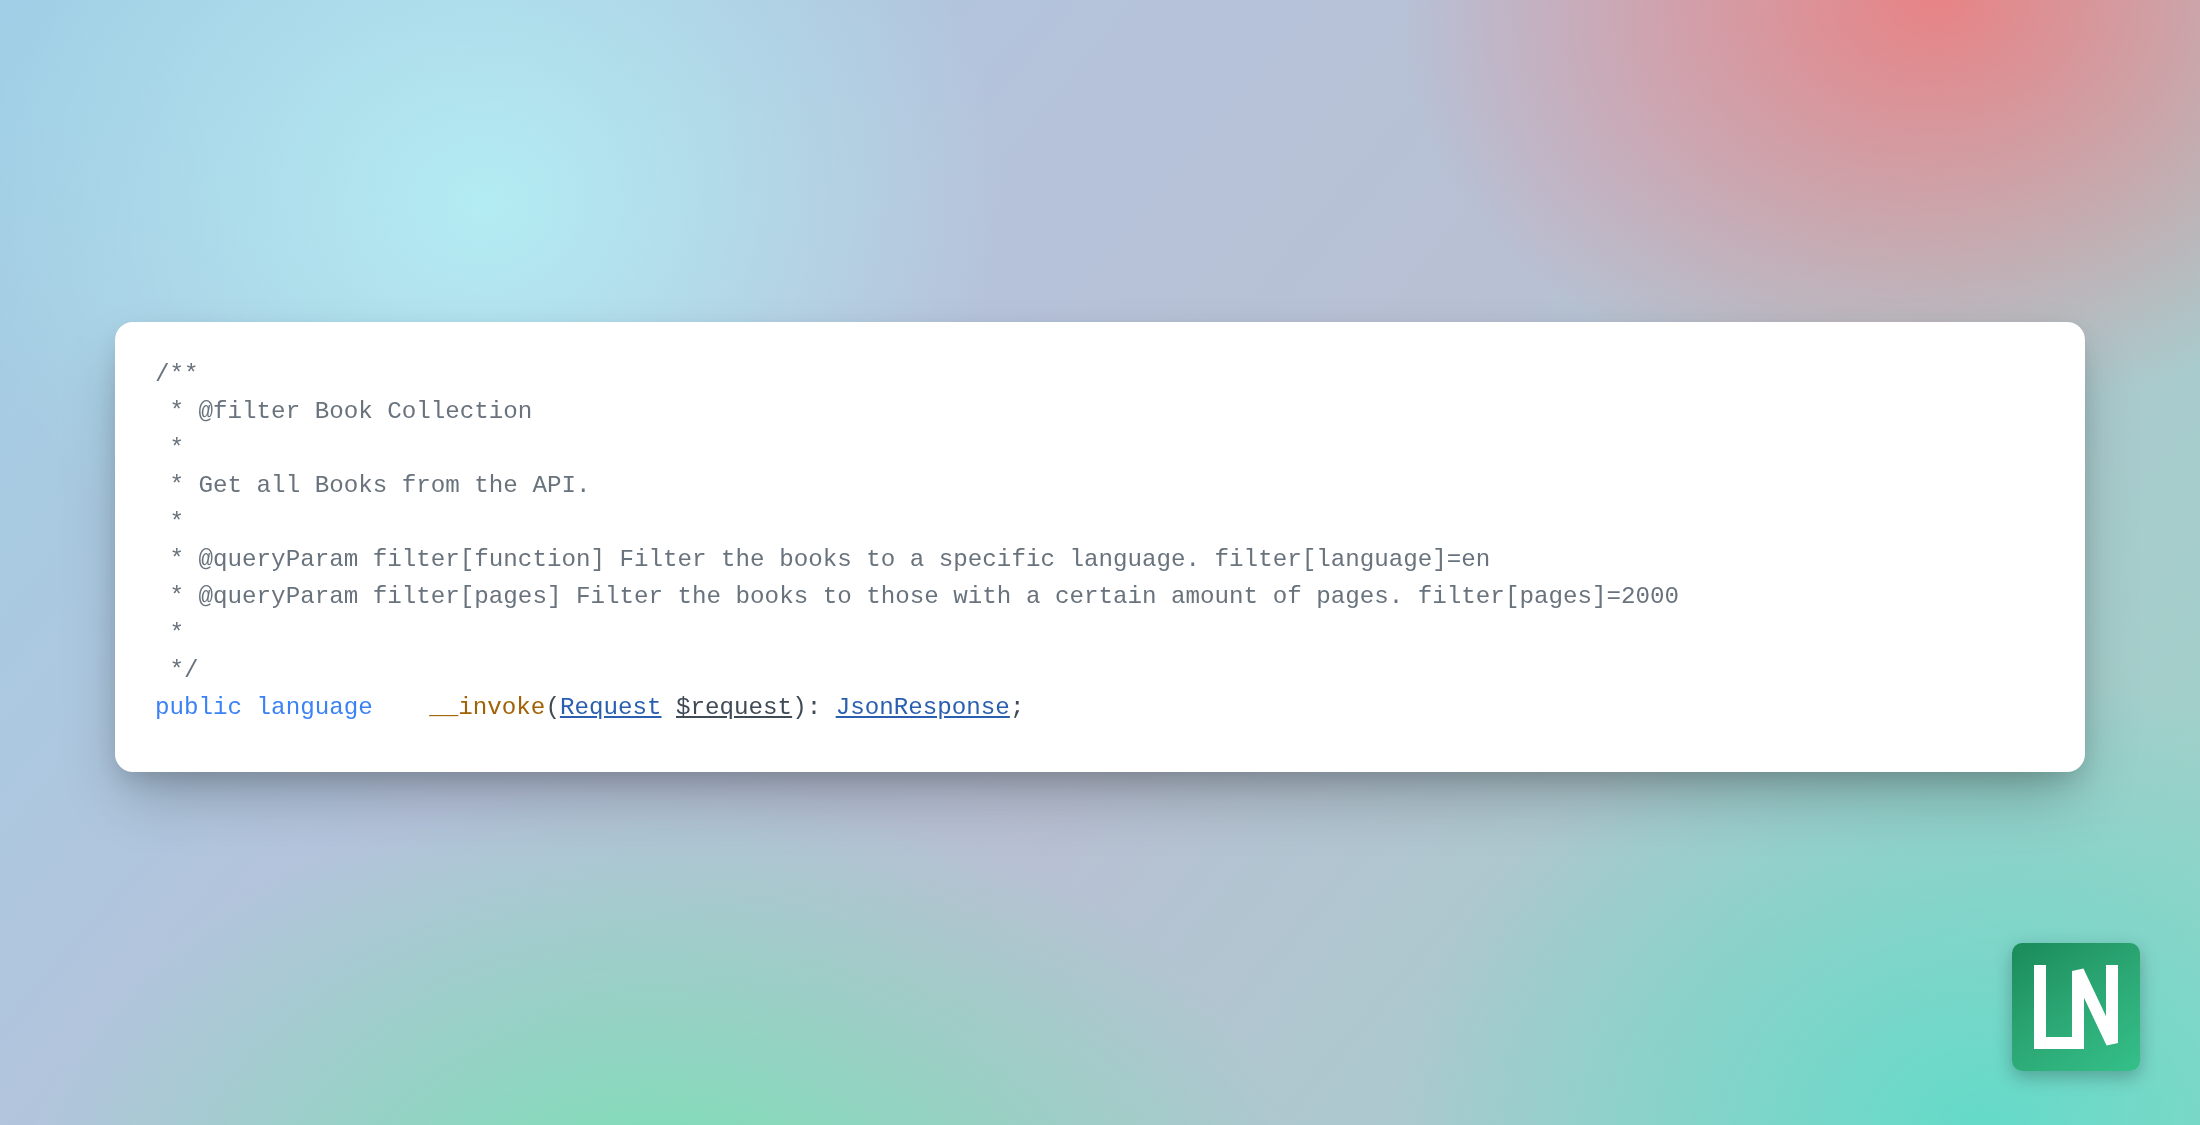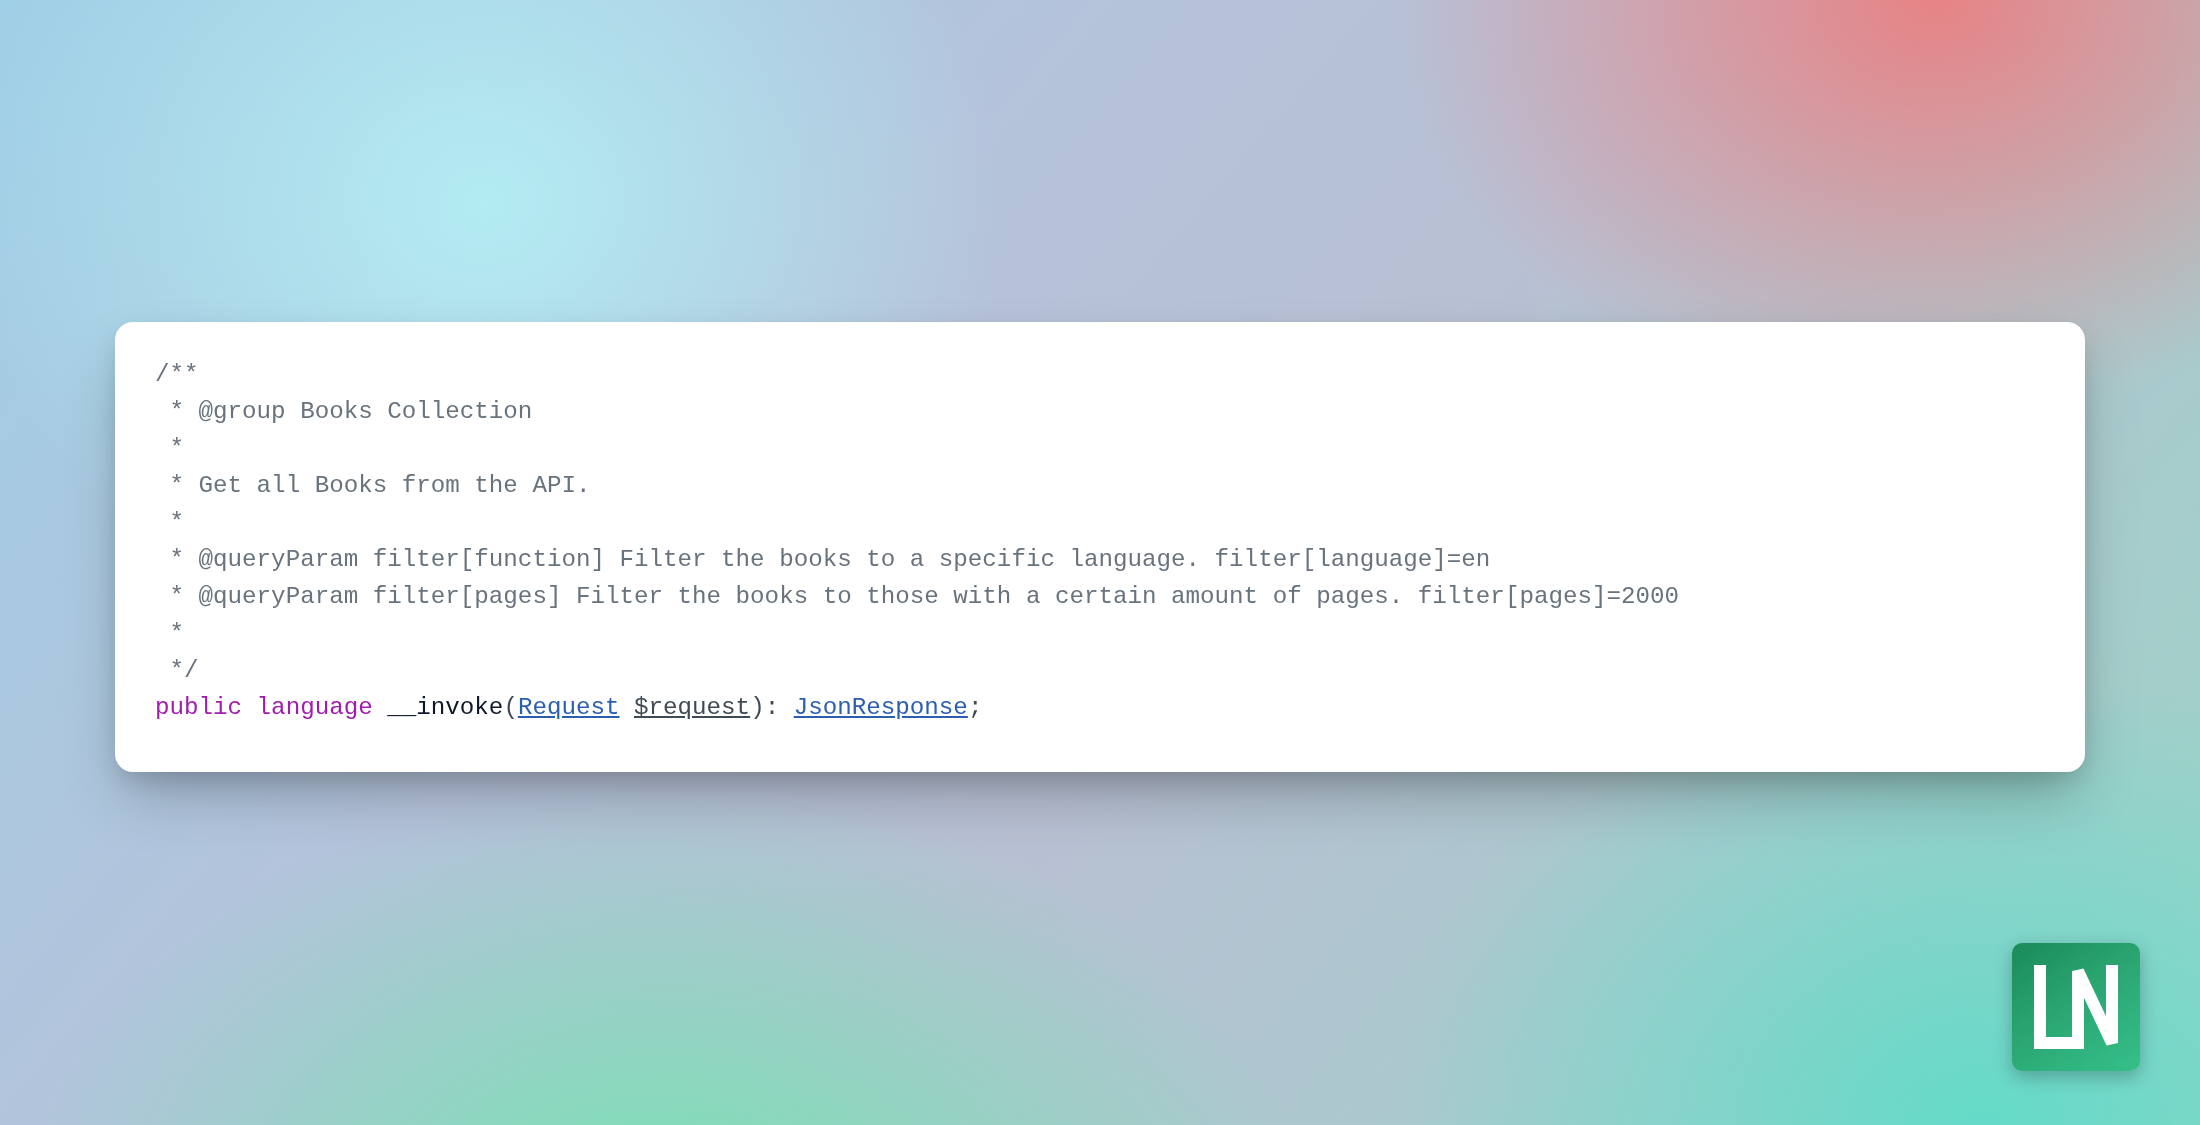--- a/index.html
+++ b/index.html
@@ -31,22 +31,22 @@
 
   pre.code {
     font-family: inherit;
     font-size: 24.2px;
     line-height: 1.53;
     white-space: pre;
     color: #3f4a55;
   }
 
   .tok-comment { color: #69737d; }
-  .tok-keyword { color: #a21caf; }
-  .tok-funcname { color: #0f172a; }
+  .tok-keyword { color: #3b82f6; }
+  .tok-funcname { color: #a16207; margin-left: 42px; }
   .tok-type { color: #2a5fb0; text-decoration: underline; }
   .tok-var { color: #3f4a55; text-decoration: underline; }
   .tok-punct { color: #3f4a55; }
 
   .logo {
     position: absolute;
     right: 60px;
     bottom: 54px;
     width: 128px;
     height: 128px;
@@ -57,21 +57,21 @@
     align-items: center;
     justify-content: center;
   }
   .logo svg { width: 100px; height: 100px; display: block; }
 </style>
 </head>
 <body>
 
 <div class="card">
 <pre class="code"><span class="tok-comment">/**</span>
-<span class="tok-comment"> * @group Books Collection</span>
+<span class="tok-comment"> * @filter Book Collection</span>
 <span class="tok-comment"> *</span>
 <span class="tok-comment"> * Get all Books from the API.</span>
 <span class="tok-comment"> *</span>
 <span class="tok-comment"> * @queryParam filter[function] Filter the books to a specific language. filter[language]=en</span>
 <span class="tok-comment"> * @queryParam filter[pages] Filter the books to those with a certain amount of pages. filter[pages]=2000</span>
 <span class="tok-comment"> *</span>
 <span class="tok-comment"> */</span>
 <span class="tok-keyword">public</span> <span class="tok-keyword">language</span> <span class="tok-funcname">__invoke</span><span class="tok-punct">(</span><span class="tok-type">Request</span> <span class="tok-var">$request</span><span class="tok-punct">)</span><span class="tok-punct">:</span> <span class="tok-type">JsonResponse</span><span class="tok-punct">;</span></pre>
 </div>
 

